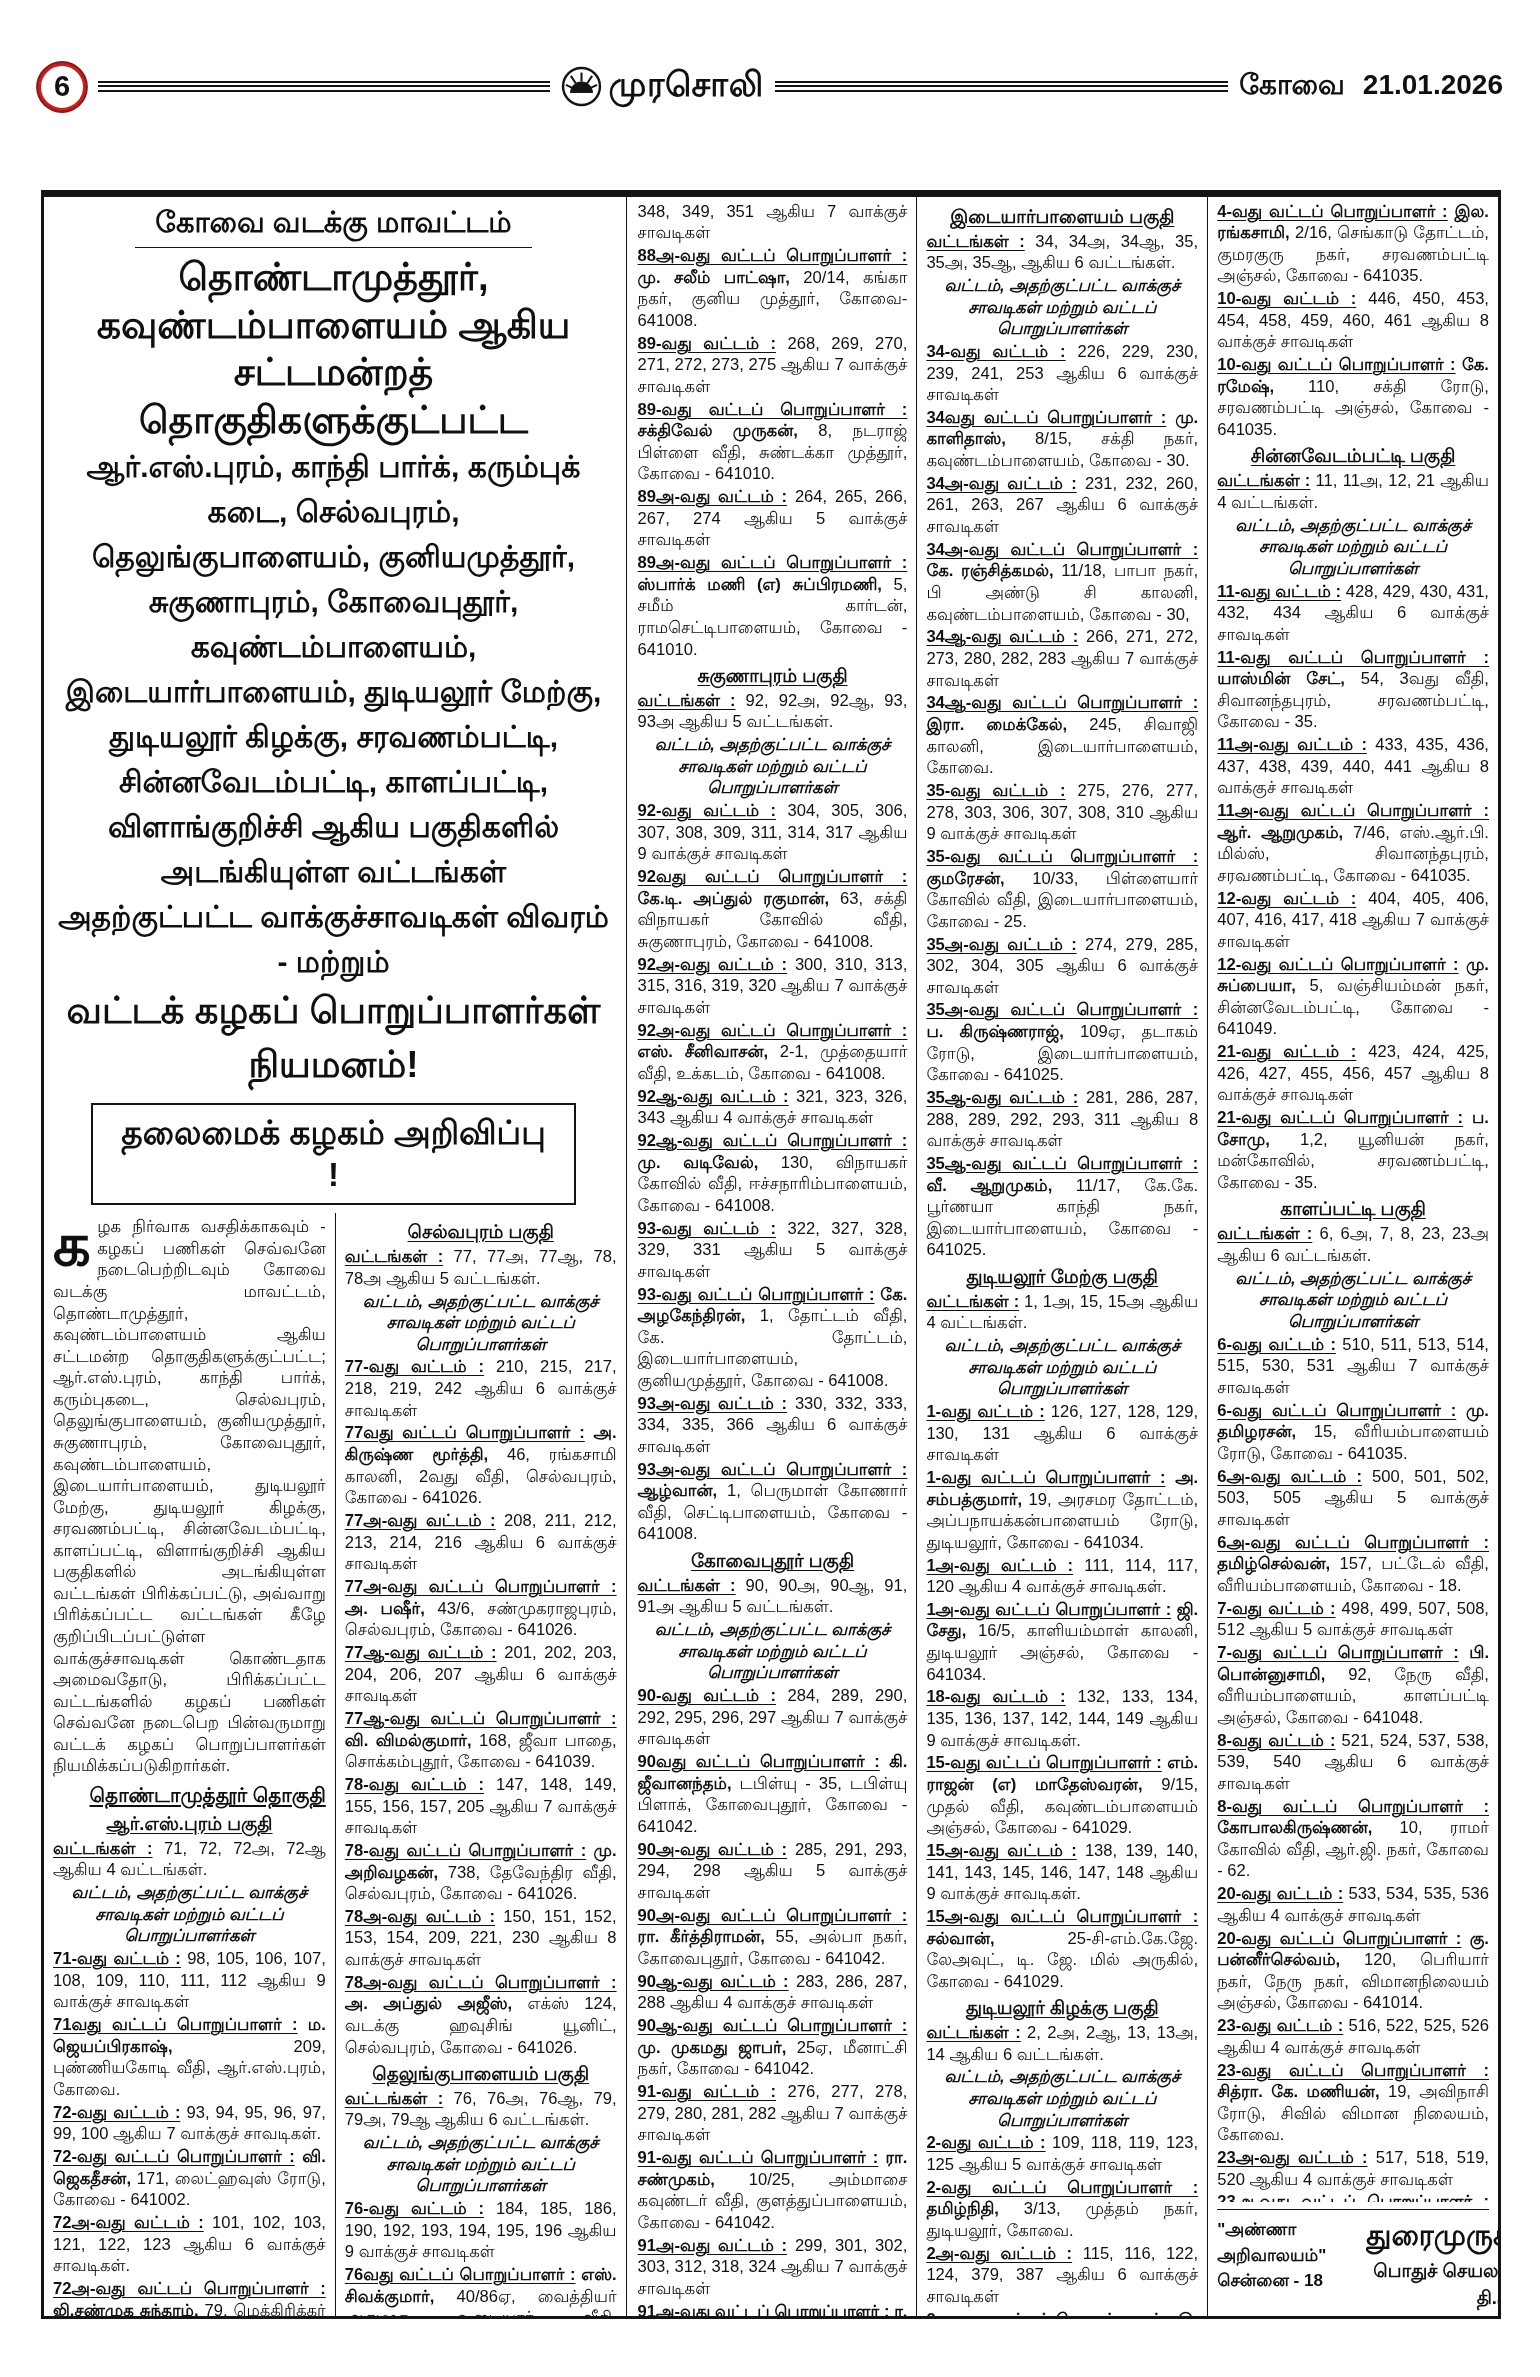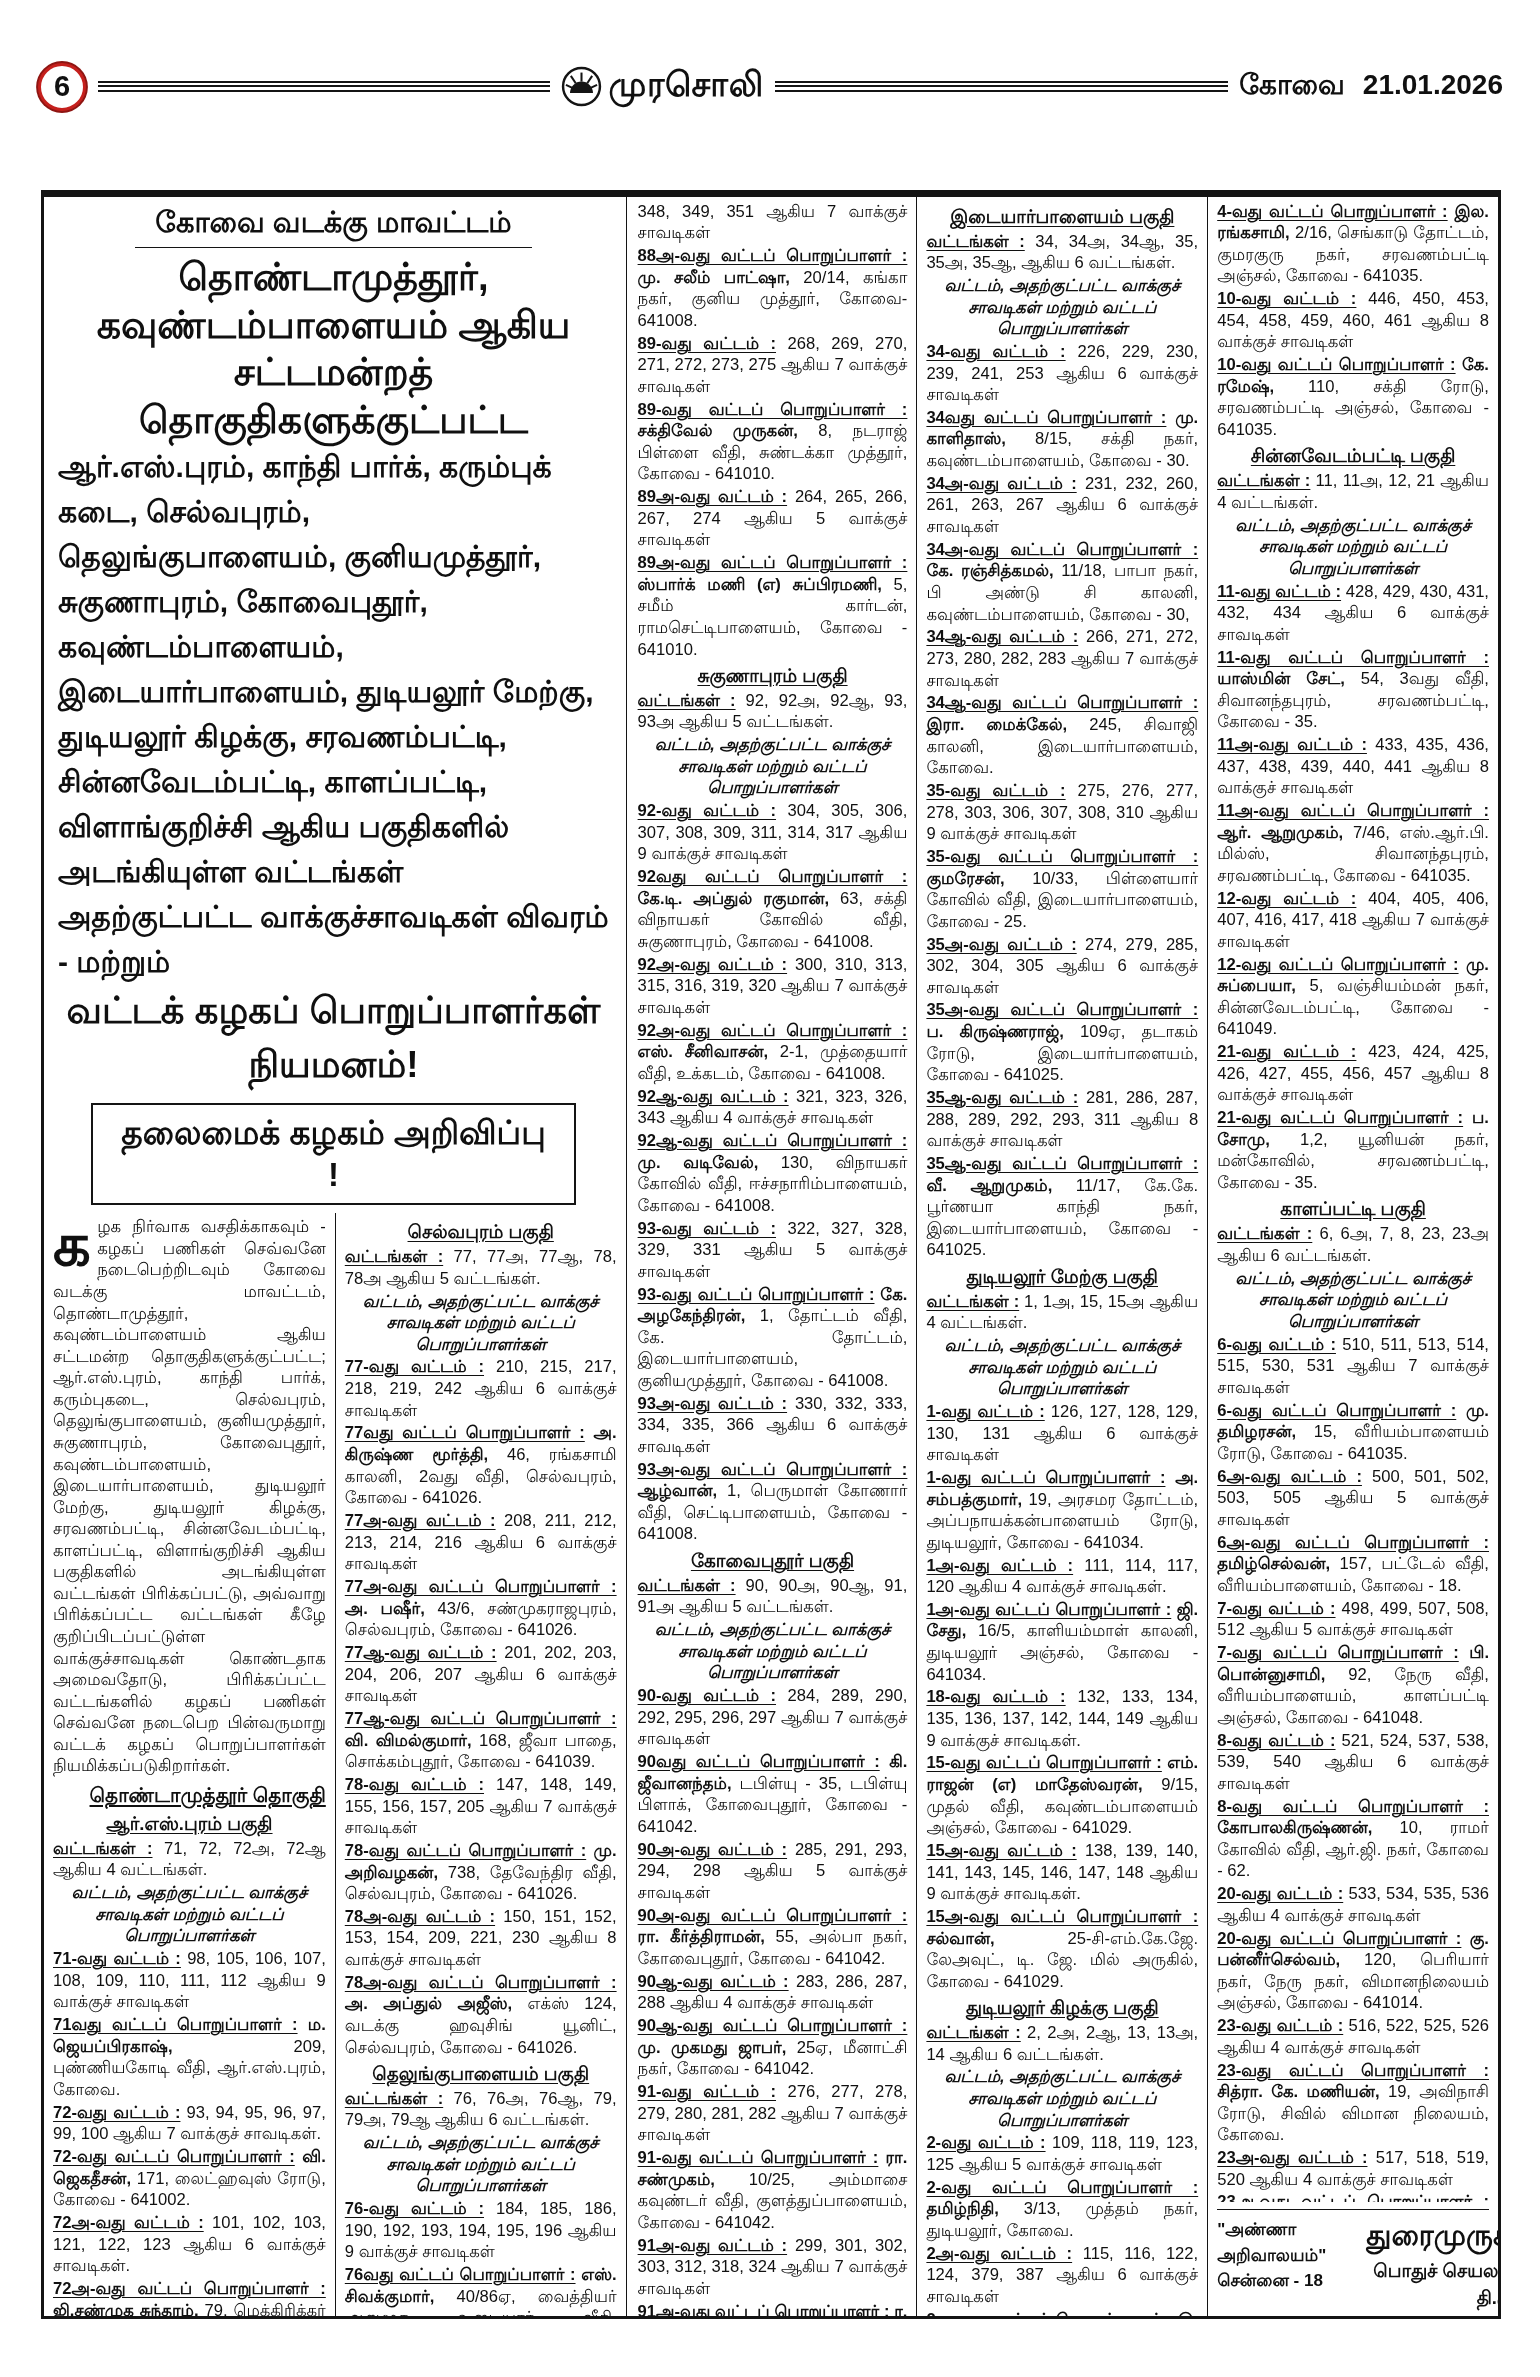--- a/index.html
+++ b/index.html
@@ -41,21 +41,21 @@
   #col-3{grid-column:3;grid-row:1 / 3;padding-left:11px;}
   #col-4{grid-column:4;grid-row:1 / 3;}
   #col-5{grid-column:5;grid-row:1 / 3;display:flex;flex-direction:column;}
   #col5-list{flex:1 1 auto;overflow:hidden;}
   
   .kicker{
     text-align:center;font-size:29px;font-weight:bold;margin:2.6px auto 6.4px auto;
     border-bottom:1.9px solid #141414;display:block;width:72%;padding-bottom:3.8px;
   }
   .head-xl{text-align:center;font-size:38px;font-weight:900;line-height:1.25;letter-spacing:0;}
-  .head-lg{font-size:30px;font-weight:900;line-height:1.5;}
+  .head-lg{text-align:center;font-size:30px;font-weight:900;line-height:1.5;}
   .head-xxl{text-align:center;font-size:37px;font-weight:900;line-height:1.45;}
   .announce{
     margin:11.5px auto 3.8px auto;border:2.6px solid #141414;width:88%;
     text-align:center;font-size:33px;font-weight:bold;padding:9px 19px;
     box-sizing:border-box;
   }
   
   .blk{font-size:16.6px;line-height:1.30;text-align:justify;margin:0 0 1.3px 0;word-break:break-word;}
   .blk .lead{font-weight:bold;text-decoration:underline;text-underline-offset:2.6px;}
   .blk .pname{font-weight:bold;}

